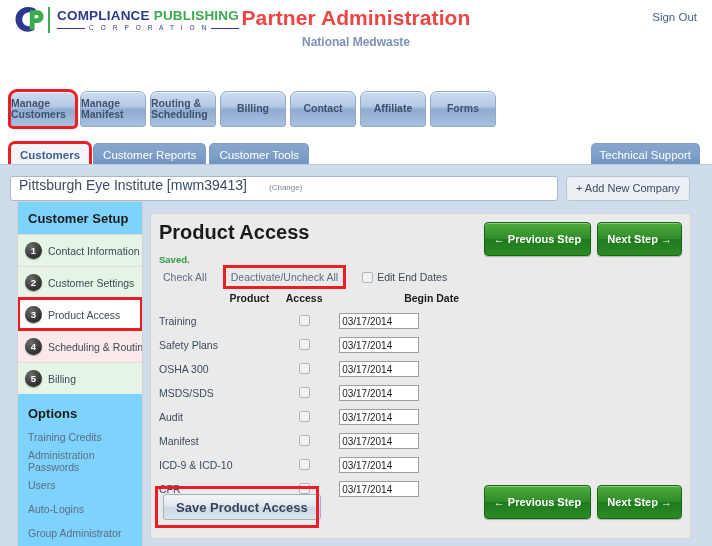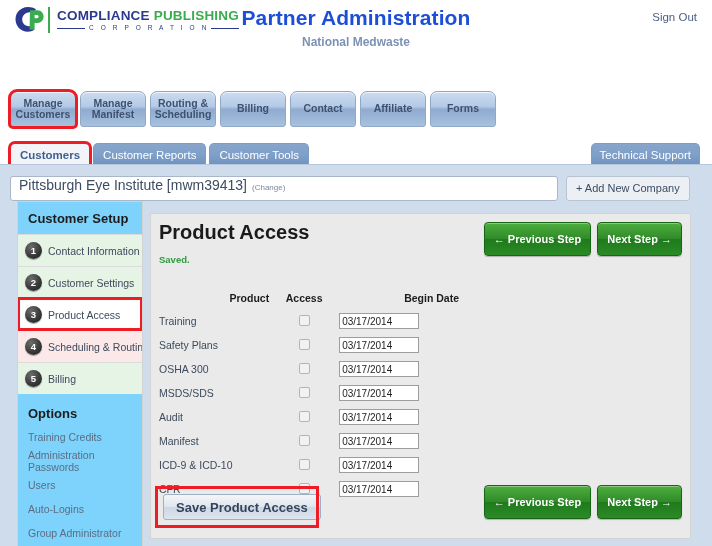--- a/index.html
+++ b/index.html
@@ -71,21 +71,21 @@
   .logo-line2 .rule.left { margin-right: 4px; }
   .logo-line2 .rule.right { margin-left: 2px; }
 
   .app-title {
     position: absolute;
     left: 0; right: 0;
     top: 6px;
     text-align: center;
     font-size: 21px;
     font-weight: bold;
-    color: #1d4ed8;
+    color: #ef4444;
     letter-spacing: 0.1px;
   }
   .app-subtitle {
     position: absolute;
     left: 0; right: 0;
     top: 35px;
     text-align: center;
     font-size: 12px;
     font-weight: bold;
     color: #7d91b5;
@@ -112,21 +112,20 @@
   .mtab {
     width: 66px;
     height: 36px;
     border-radius: 7px 7px 3px 3px;
     background: linear-gradient(to bottom, #ccdcf0 0%, #b5cae6 42%, #8fabd0 52%, #a8c1de 100%);
     border: 1px solid #8fa8c6;
     box-sizing: border-box;
     display: flex;
     align-items: center;
     justify-content: center;
-    text-align: center;
     color: #3e526f;
     font-size: 10.5px;
     font-weight: bold;
     line-height: 11.5px;
     cursor: pointer;
     box-shadow: inset 0 1px 0 rgba(255,255,255,.7);
   }
   .mtab-hl {
     position: relative;
     outline: 3px solid #ee1c24;
@@ -220,21 +219,21 @@
     align-items: baseline;
     padding: 0 8px;
     font-size: 14px;
     color: #3c4c63;
     overflow: hidden;
     white-space: nowrap;
   }
   .company-change {
     font-size: 8px;
     color: #79889c;
-    margin-left: 5px;
+    margin-left: 22px;
     cursor: pointer;
   }
   .addcompany {
     height: 25px;
     padding: 0 9px;
     background: #eceff3;
     border: 1px solid #b9c4d1;
     border-radius: 3px;
     box-sizing: border-box;
     display: flex;
@@ -599,20 +598,28 @@
   <div class="content">
     <div class="content-h1">Product Access</div>
 
     <div class="btnrow-top">
       <div class="greenbtn">← Previous Step</div>
       <div class="greenbtn">Next Step →</div>
     </div>
 
     <div class="saved">Saved.</div>
 
+    <div class="toolrow">
+      <span class="toollink">Check All</span>
+      <span class="toollink hl">Deactivate/Uncheck All</span>
+      <span class="endcheck">
+        <span class="cb"></span>
+        <span>Edit End Dates</span>
+      </span>
+    </div>
 
     <table class="ptable">
       <thead>
         <tr>
           <th>Product</th>
           <th class="c-access">Access</th>
           <th class="c-date">Begin Date</th>
         </tr>
       </thead>
       <tbody id="ptable-body">

